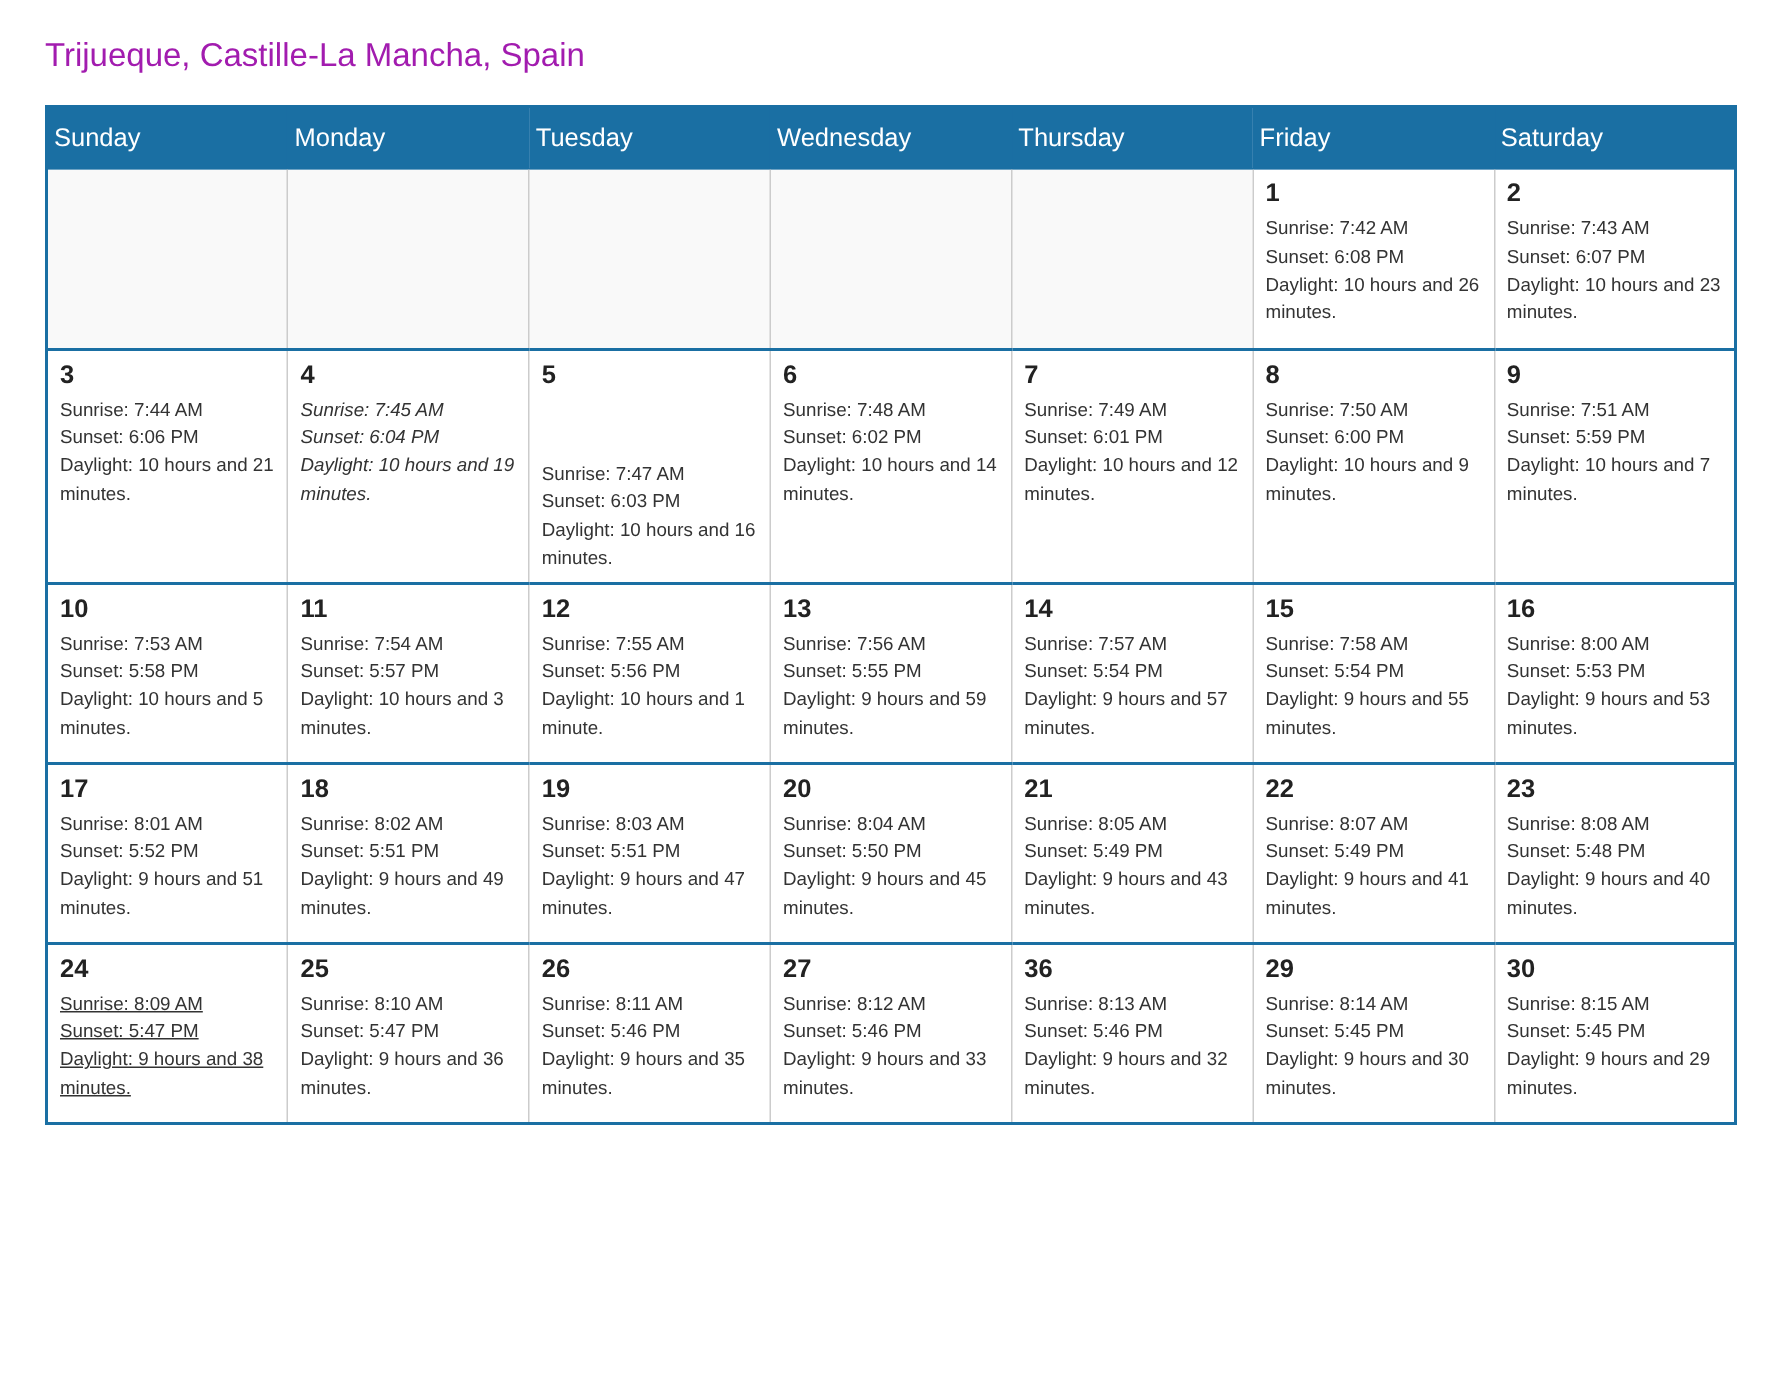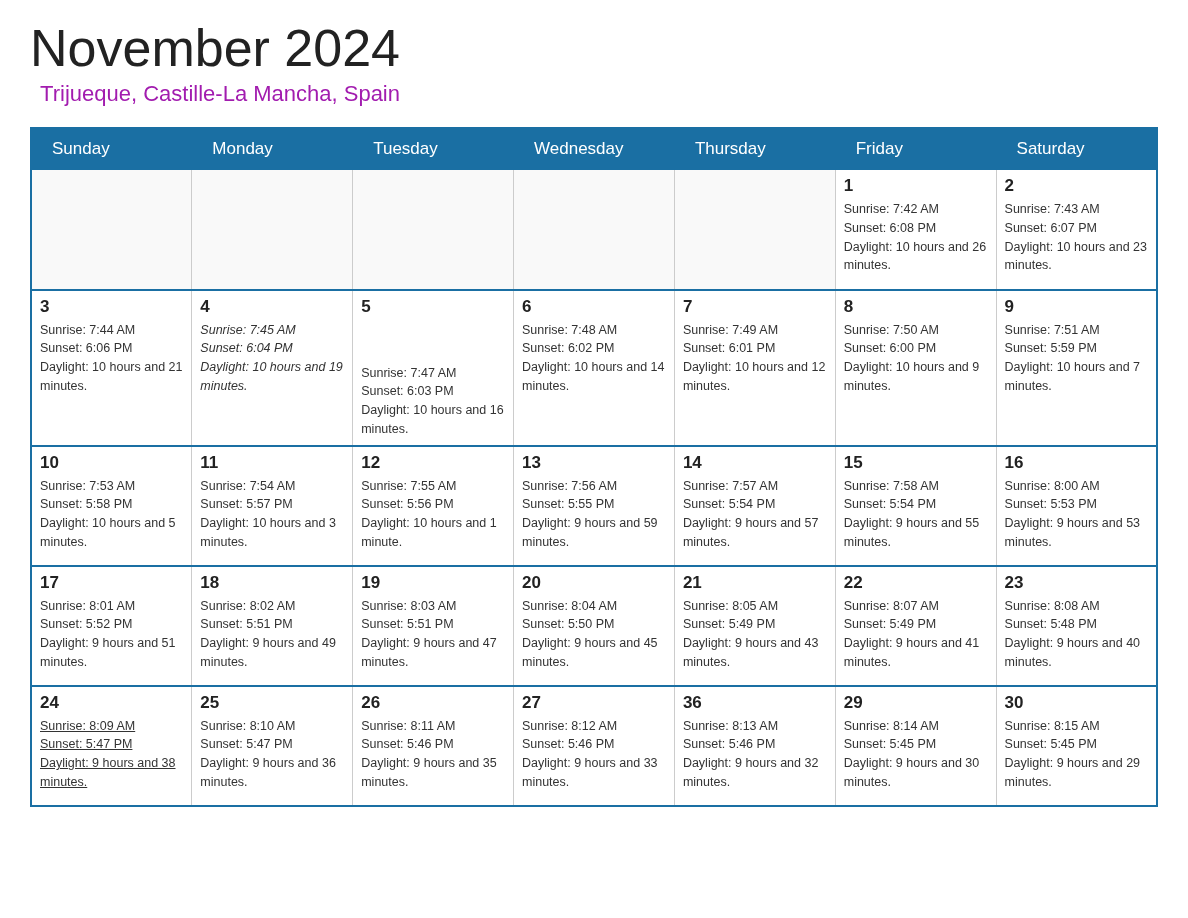--- a/index.html
+++ b/index.html
@@ -38,21 +38,21 @@
     .calendar {
       width: 100%;
       border-collapse: collapse;
       border: 2px solid #1a6fa3;
     }
     .calendar th {
       background-color: #1a6fa3;
       color: #fff;
       font-size: 17px;
       font-weight: normal;
-      padding: 10px 20px;
+      padding: 10px 4px;
       text-align: left;
       border: 1px solid #1a6fa3;
       margin-top: 24px;
     }
     .calendar td {
       vertical-align: top;
       padding: 6px 8px;
       border: 1px solid #ccc;
       width: 14.28%;
       min-height: 110px;
@@ -91,21 +91,20 @@
       display: flex;
       align-items: center;
       line-height: 1;
     }
   </style>
 </head>
 <body>
 
 <div class="header">
   <div class="title-block">
-    <div class="month-title">November 2024</div>
     <div class="location">Trijueque, Castille-La Mancha, Spain</div>
   </div>
 </div>
 
 <table class="calendar">
   <thead>
     <tr>
     <th>Sunday</th>
         <th>Monday</th>
         <th>Tuesday</th>

